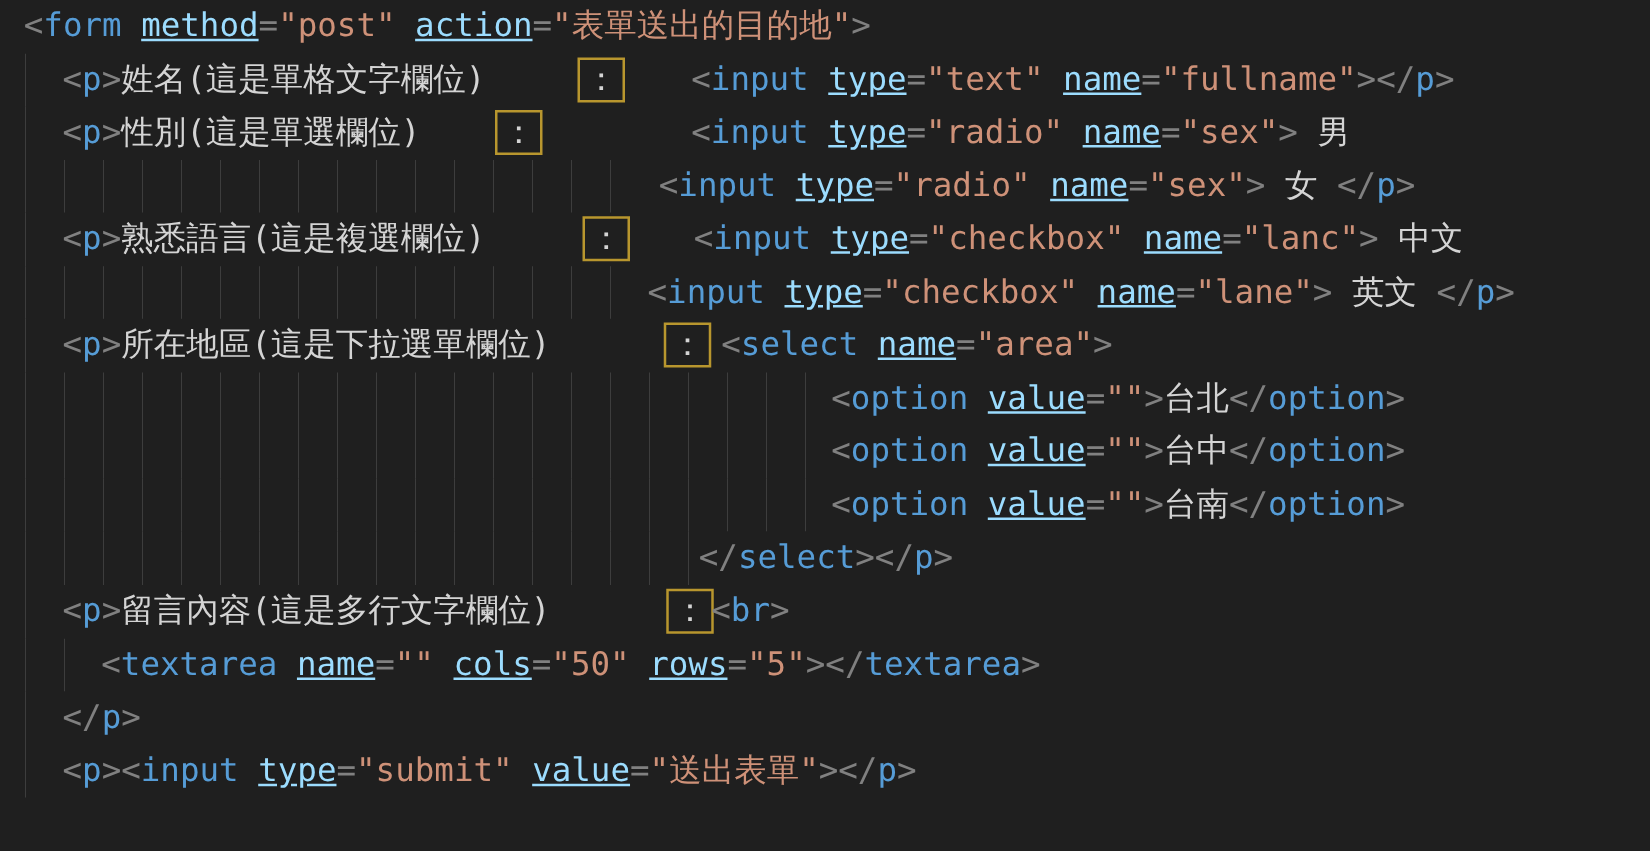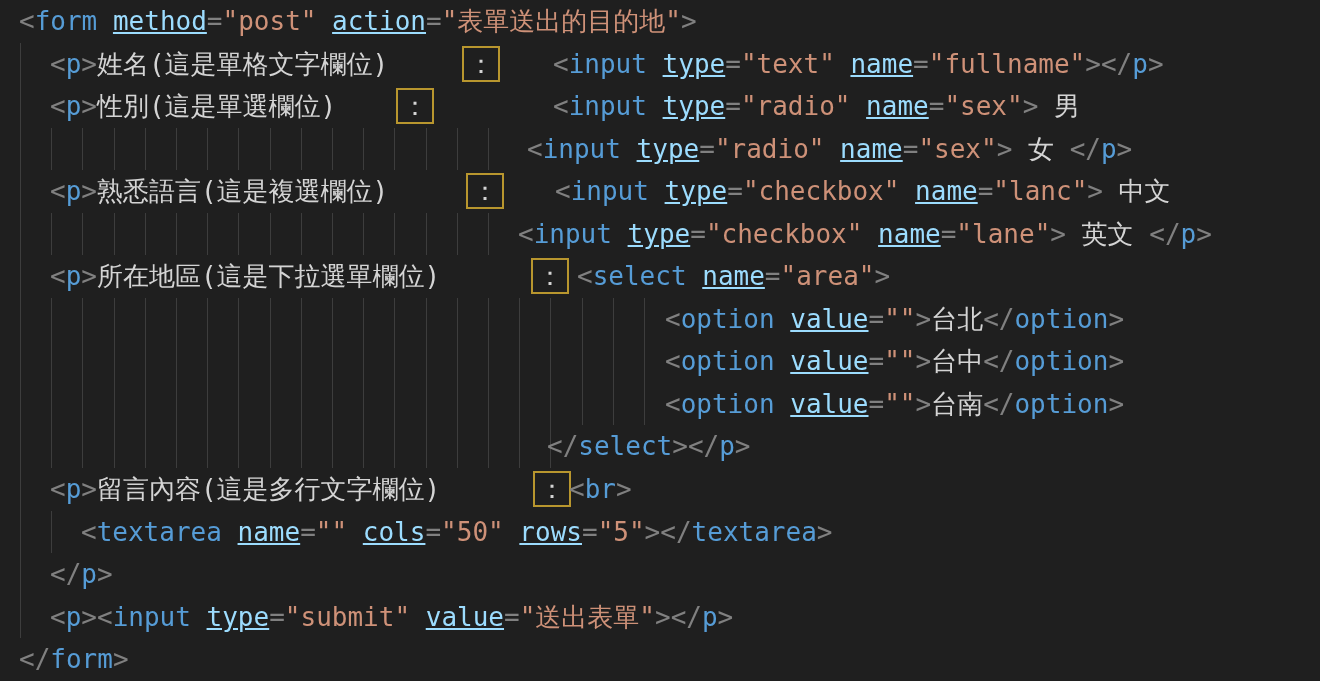--- a/index.html
+++ b/index.html
@@ -39,19 +39,18 @@
     <div class="line"><span class="seg" style="left: 19px;"><span class="tk-pun">&lt;</span><span class="tk-tag">form</span><span class="tk-sp"> </span><span class="tk-attr">method</span><span class="tk-pun">=</span><span class="tk-str">"post"</span><span class="tk-sp"> </span><span class="tk-attr">action</span><span class="tk-pun">=</span><span class="tk-str">"表單送出的目的地"</span><span class="tk-pun">&gt;</span></span></div>
     <div class="line"><div class="guides" style="width: 2px;"></div><span class="seg" style="left: 50px;"><span class="tk-pun">&lt;</span><span class="tk-tag">p</span><span class="tk-pun">&gt;</span><span class="tk-txt">姓名(這是單格文字欄位)</span></span><span class="seg ubox" style="left: 462px;"><span class="tk-txt">：</span></span><span class="seg" style="left: 553px;"><span class="tk-pun">&lt;</span><span class="tk-tag">input</span><span class="tk-sp"> </span><span class="tk-attr">type</span><span class="tk-pun">=</span><span class="tk-str">"text"</span><span class="tk-sp"> </span><span class="tk-attr">name</span><span class="tk-pun">=</span><span class="tk-str">"fullname"</span><span class="tk-pun">&gt;</span><span class="tk-pun">&lt;/</span><span class="tk-tag">p</span><span class="tk-pun">&gt;</span></span></div>
     <div class="line"><div class="guides" style="width: 2px;"></div><span class="seg" style="left: 50px;"><span class="tk-pun">&lt;</span><span class="tk-tag">p</span><span class="tk-pun">&gt;</span><span class="tk-txt">性別(這是單選欄位)</span></span><span class="seg ubox" style="left: 396px;"><span class="tk-txt">：</span></span><span class="seg" style="left: 553px;"><span class="tk-pun">&lt;</span><span class="tk-tag">input</span><span class="tk-sp"> </span><span class="tk-attr">type</span><span class="tk-pun">=</span><span class="tk-str">"radio"</span><span class="tk-sp"> </span><span class="tk-attr">name</span><span class="tk-pun">=</span><span class="tk-str">"sex"</span><span class="tk-pun">&gt;</span><span class="tk-txt"> 男</span></span></div>
     <div class="line"><div class="guides" style="width: 470px;"></div><span class="seg" style="left: 527px;"><span class="tk-pun">&lt;</span><span class="tk-tag">input</span><span class="tk-sp"> </span><span class="tk-attr">type</span><span class="tk-pun">=</span><span class="tk-str">"radio"</span><span class="tk-sp"> </span><span class="tk-attr">name</span><span class="tk-pun">=</span><span class="tk-str">"sex"</span><span class="tk-pun">&gt;</span><span class="tk-txt"> 女 </span><span class="tk-pun">&lt;/</span><span class="tk-tag">p</span><span class="tk-pun">&gt;</span></span></div>
     <div class="line"><div class="guides" style="width: 2px;"></div><span class="seg" style="left: 50px;"><span class="tk-pun">&lt;</span><span class="tk-tag">p</span><span class="tk-pun">&gt;</span><span class="tk-txt">熟悉語言(這是複選欄位)</span></span><span class="seg ubox" style="left: 466px;"><span class="tk-txt">：</span></span><span class="seg" style="left: 555px;"><span class="tk-pun">&lt;</span><span class="tk-tag">input</span><span class="tk-sp"> </span><span class="tk-attr">type</span><span class="tk-pun">=</span><span class="tk-str">"checkbox"</span><span class="tk-sp"> </span><span class="tk-attr">name</span><span class="tk-pun">=</span><span class="tk-str">"lanc"</span><span class="tk-pun">&gt;</span><span class="tk-txt"> 中文</span></span></div>
     <div class="line"><div class="guides" style="width: 470px;"></div><span class="seg" style="left: 518px;"><span class="tk-pun">&lt;</span><span class="tk-tag">input</span><span class="tk-sp"> </span><span class="tk-attr">type</span><span class="tk-pun">=</span><span class="tk-str">"checkbox"</span><span class="tk-sp"> </span><span class="tk-attr">name</span><span class="tk-pun">=</span><span class="tk-str">"lane"</span><span class="tk-pun">&gt;</span><span class="tk-txt"> 英文 </span><span class="tk-pun">&lt;/</span><span class="tk-tag">p</span><span class="tk-pun">&gt;</span></span></div>
     <div class="line"><div class="guides" style="width: 2px;"></div><span class="seg" style="left: 50px;"><span class="tk-pun">&lt;</span><span class="tk-tag">p</span><span class="tk-pun">&gt;</span><span class="tk-txt">所在地區(這是下拉選單欄位)</span></span><span class="seg ubox" style="left: 531px;"><span class="tk-txt">：</span></span><span class="seg" style="left: 577px;"><span class="tk-pun">&lt;</span><span class="tk-tag">select</span><span class="tk-sp"> </span><span class="tk-attr">name</span><span class="tk-pun">=</span><span class="tk-str">"area"</span><span class="tk-pun">&gt;</span></span></div>
     <div class="line"><div class="guides" style="width: 626px;"></div><span class="seg" style="left: 665px;"><span class="tk-pun">&lt;</span><span class="tk-tag">option</span><span class="tk-sp"> </span><span class="tk-attr">value</span><span class="tk-pun">=</span><span class="tk-str">""</span><span class="tk-pun">&gt;</span><span class="tk-txt">台北</span><span class="tk-pun">&lt;/</span><span class="tk-tag">option</span><span class="tk-pun">&gt;</span></span></div>
     <div class="line"><div class="guides" style="width: 626px;"></div><span class="seg" style="left: 665px;"><span class="tk-pun">&lt;</span><span class="tk-tag">option</span><span class="tk-sp"> </span><span class="tk-attr">value</span><span class="tk-pun">=</span><span class="tk-str">""</span><span class="tk-pun">&gt;</span><span class="tk-txt">台中</span><span class="tk-pun">&lt;/</span><span class="tk-tag">option</span><span class="tk-pun">&gt;</span></span></div>
     <div class="line"><div class="guides" style="width: 626px;"></div><span class="seg" style="left: 665px;"><span class="tk-pun">&lt;</span><span class="tk-tag">option</span><span class="tk-sp"> </span><span class="tk-attr">value</span><span class="tk-pun">=</span><span class="tk-str">""</span><span class="tk-pun">&gt;</span><span class="tk-txt">台南</span><span class="tk-pun">&lt;/</span><span class="tk-tag">option</span><span class="tk-pun">&gt;</span></span></div>
-    <div class="line"><div class="guides" style="width: 532.4px;"></div><span class="seg" style="left: 547px; text-align: center;"><span class="tk-pun">&lt;/</span><span class="tk-tag">select</span><span class="tk-pun">&gt;</span><span class="tk-pun">&lt;/</span><span class="tk-tag">p</span><span class="tk-pun">&gt;</span></span></div>
+    <div class="line"><div class="guides" style="width: 532.4px;"></div><span class="seg" style="left: 559px; text-align: center;"><span class="tk-pun">&lt;/</span><span class="tk-tag">select</span><span class="tk-pun">&gt;</span><span class="tk-pun">&lt;/</span><span class="tk-tag">p</span><span class="tk-pun">&gt;</span></span></div>
     <div class="line"><div class="guides" style="width: 2px;"></div><span class="seg" style="left: 50px;"><span class="tk-pun">&lt;</span><span class="tk-tag">p</span><span class="tk-pun">&gt;</span><span class="tk-txt">留言內容(這是多行文字欄位)</span></span><span class="seg ubox" style="left: 533px;"><span class="tk-txt">：</span></span><span class="seg" style="left: 569px;"><span class="tk-pun">&lt;</span><span class="tk-tag">br</span><span class="tk-pun">&gt;</span></span></div>
     <div class="line"><div class="guides" style="width: 33.2px;"></div><span class="seg" style="left: 81px;"><span class="tk-pun">&lt;</span><span class="tk-tag">textarea</span><span class="tk-sp"> </span><span class="tk-attr">name</span><span class="tk-pun">=</span><span class="tk-str">""</span><span class="tk-sp"> </span><span class="tk-attr">cols</span><span class="tk-pun">=</span><span class="tk-str">"50"</span><span class="tk-sp"> </span><span class="tk-attr">rows</span><span class="tk-pun">=</span><span class="tk-str">"5"</span><span class="tk-pun">&gt;</span><span class="tk-pun">&lt;/</span><span class="tk-tag">textarea</span><span class="tk-pun">&gt;</span></span></div>
     <div class="line"><div class="guides" style="width: 2px;"></div><span class="seg" style="left: 50px;"><span class="tk-pun">&lt;/</span><span class="tk-tag">p</span><span class="tk-pun">&gt;</span></span></div>
     <div class="line"><div class="guides" style="width: 2px;"></div><span class="seg" style="left: 50px;"><span class="tk-pun">&lt;</span><span class="tk-tag">p</span><span class="tk-pun">&gt;</span><span class="tk-pun">&lt;</span><span class="tk-tag">input</span><span class="tk-sp"> </span><span class="tk-attr">type</span><span class="tk-pun">=</span><span class="tk-str">"submit"</span><span class="tk-sp"> </span><span class="tk-attr">value</span><span class="tk-pun">=</span><span class="tk-str">"送出表單"</span><span class="tk-pun">&gt;</span><span class="tk-pun">&lt;/</span><span class="tk-tag">p</span><span class="tk-pun">&gt;</span></span></div>
-    <div class="line"><span class="seg" style="left: 19px;"><span class="tk-pun">&lt;/</span><span class="tk-tag">form</span><span class="tk-pun">&gt;</span></span></div>
   </div>
 
 </body></html>

